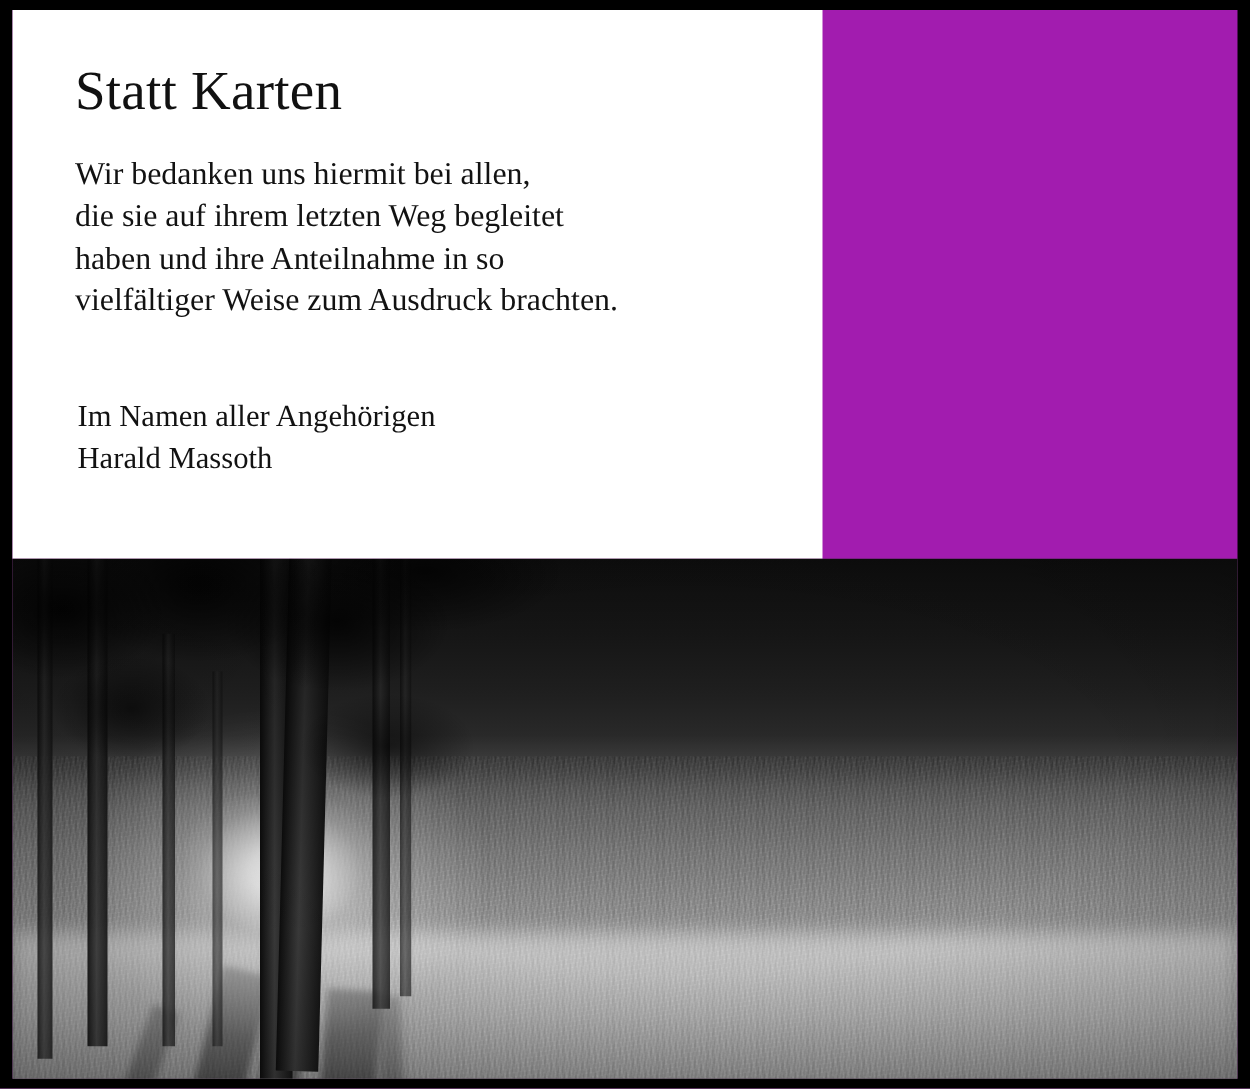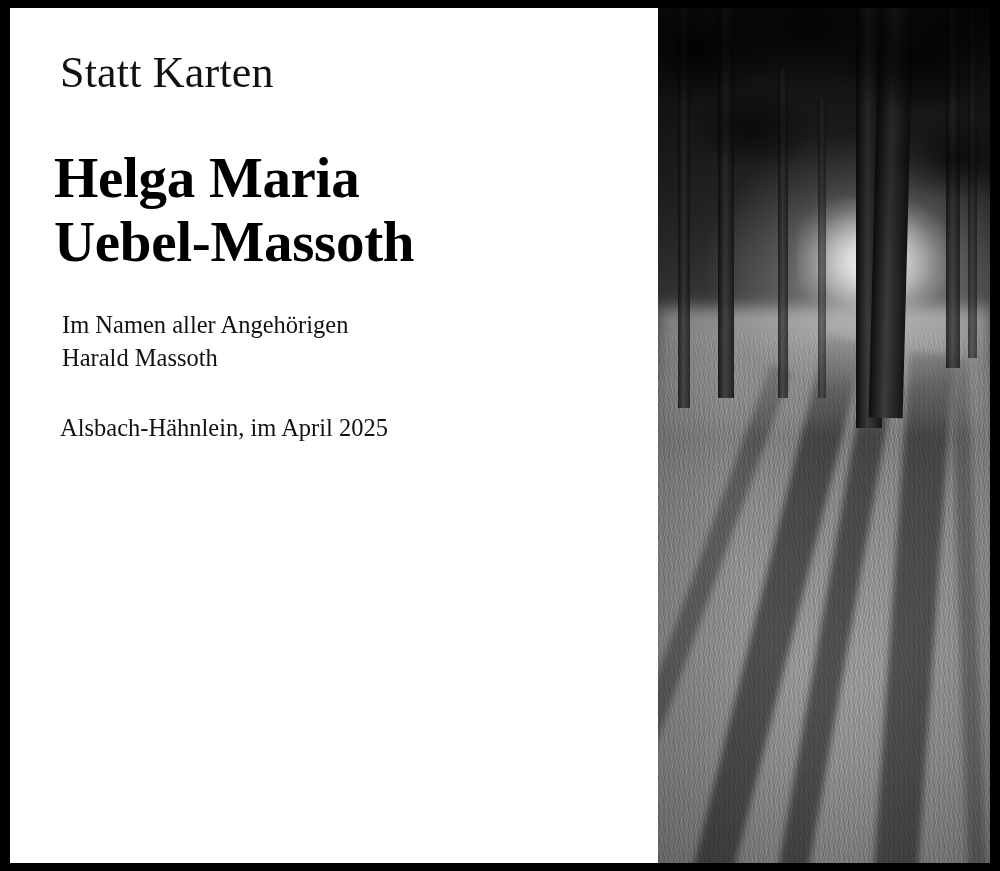--- a/index.html
+++ b/index.html
@@ -12,26 +12,27 @@
     height: 871px;
     overflow: hidden;
     font-family: "Liberation Serif", serif;
   }
 
   .notice {
     position: relative;
     width: 1000px;
     height: 871px;
     box-sizing: border-box;
-    background: #d946ef;
+    background: #a21caf;
     border-top: 8px solid #000000;
     border-bottom: 8px solid #000000;
     border-left: 10px solid #000000;
     border-right: 10px solid #000000;
     display: flex;
+    flex-direction: column;
   }
 
   
   .text-col {
     box-sizing: border-box;
     width: 648px;
     height: 100%;
     padding: 34px 26px 10px 44px;
     background: #ffffff;
     display: flex;
@@ -212,30 +213,29 @@
 </head>
 <body>
 
 <div class="notice">
 
   <div class="text-col">
 
     <div class="headline">Statt Karten</div>
 
 
-
-    <div class="name-block">
-      <div class="name-line">Helga Maria</div>
-      <div class="name-line">Uebel-Massoth</div>
-    </div>
+    <div class="para">Wir bedanken uns hiermit bei allen,
+die sie auf ihrem letzten Weg begleitet
+haben und ihre Anteilnahme in so
+vielfältiger Weise zum Ausdruck brachten.</div>
+
 
     <div class="family-block">Im Namen aller Angehörigen
 Harald Massoth</div>
 
-    <div class="place-date">Alsbach-Hähnlein, im April 2025</div>
 
   </div>
 
   <div class="photo-col">
     <div class="photo">
       <div class="grass"></div>
 
       <div class="shadow sh4"></div>
       <div class="shadow sh1"></div>
       <div class="shadow sh2"></div>

